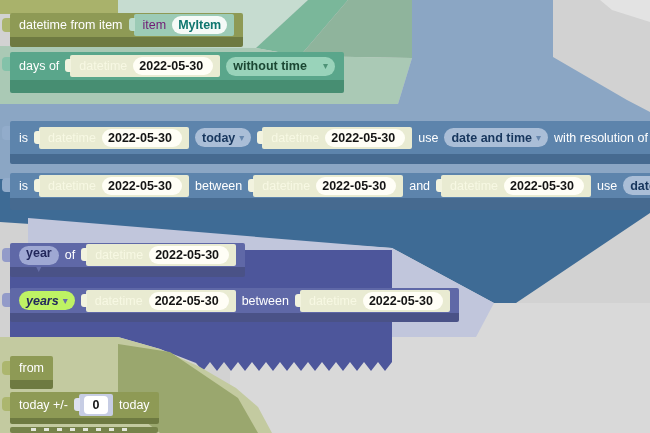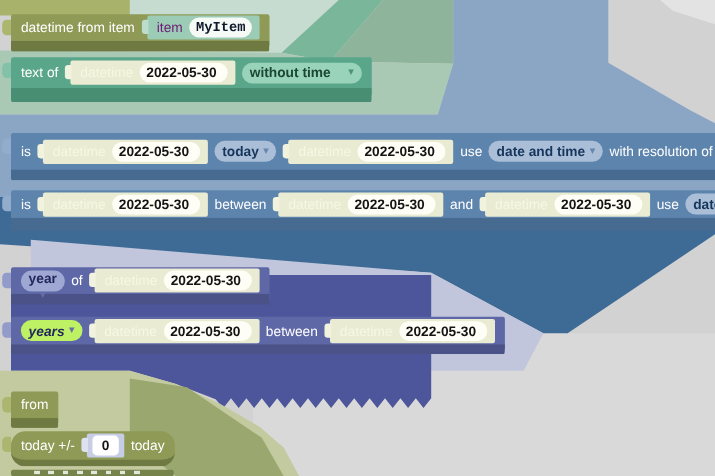--- a/index.html
+++ b/index.html
@@ -45,26 +45,26 @@
     <polygon points="0,337 118,337 160,349 200,367 236,388 258,407 272,433 0,433" fill="#c3caa0"></polygon>
     <polygon points="118,344 170,352 238,398 258,433 160,433 118,400" fill="#9aa76e"></polygon>
   </svg>
   <div id="blocks-layer">
       <div class="block" style="left: 10px; top: 13px; height: 24px; background: rgb(142, 154, 85); color: rgb(255, 255, 255); border-bottom: 10px solid rgb(110, 122, 65);">
         <div class="outtab" style="background: rgb(172, 182, 110);"></div>
         <span class="lbl">datetime from item</span>
         <span class="sub" style="background: rgb(156, 203, 182);">
           <span class="subtab" style="background: rgb(188, 220, 205);"></span>
           <span class="dt-label" style="color: #701a75;">item</span>
-          <span class="field" style="background: rgb(245, 250, 247); color: #0f172a; font-family: Liberation Mono, monospace;">MyItem</span>
+          <span class="field" style="background: rgb(245, 250, 247); color: #0f766e;">MyItem</span>
         </span>
       </div>
       <div class="block" style="left: 10px; top: 52px; height: 28px; background: rgb(90, 166, 139); color: rgb(255, 255, 255); border-bottom: 13px solid rgb(71, 142, 114);">
         <div class="outtab" style="background: rgb(131, 194, 169);"></div>
-        <span class="lbl">text of</span>
+        <span class="lbl">days of</span>
         <span class="sub" style="background: rgb(233, 235, 210);">
           <span class="subtab" style="background: rgb(242, 243, 223);"></span>
           <span class="dt-label" style="color: rgb(247, 248, 227);">datetime</span>
           <span class="field" style="background: rgb(255, 254, 246); color: rgb(20, 20, 20); min-width: 68px;">2022-05-30</span>
         </span>
         <span class="dd" style="background: rgb(153, 211, 186); color: rgb(27, 71, 51); gap: 16px;">
           <span>without time</span>
           <span class="dd-arrow" style="color: rgb(79, 147, 119);">▾</span>
         </span>
       </div>
@@ -145,21 +145,21 @@
         <span class="sub" style="background: rgb(233, 235, 210);">
           <span class="subtab" style="background: rgb(242, 243, 223);"></span>
           <span class="dt-label" style="color: rgb(247, 248, 227);">datetime</span>
           <span class="field" style="background: rgb(255, 254, 246); color: rgb(20, 20, 20); min-width: 68px;">2022-05-30</span>
         </span>
       </div>
       <div class="block" style="left: 10px; top: 356px; height: 24px; background: rgb(142, 154, 85); color: rgb(255, 255, 255); border-bottom: 9px solid rgb(110, 122, 65);">
         <div class="outtab" style="background: rgb(172, 182, 110);"></div>
         <span class="lbl">from</span>
       </div>
-      <div class="block" style="left: 10px; top: 392px; height: 26px; background: rgb(142, 154, 85); color: rgb(255, 255, 255); border-bottom: 6px solid rgb(110, 122, 65); border-radius: 13px;">
+      <div class="block" style="left: 10px; top: 392px; height: 26px; background: rgb(142, 154, 85); color: rgb(255, 255, 255); border-bottom: 6px solid rgb(110, 122, 65);">
         <div class="outtab" style="background: rgb(172, 182, 110);"></div>
         <span class="lbl">today +/-</span>
         <span class="sub" style="background: rgb(199, 205, 228); padding: 0px 5px;">
           <span class="subtab" style="background: rgb(221, 225, 240);"></span>
           <span class="field" style="background: rgb(255, 255, 255); color: rgb(20, 20, 20); border-radius: 4px; min-width: 12px; justify-content: center;">0</span>
         </span>
         <span class="lbl">today</span>
       </div>
       <div class="block" style="left: 10px; top: 427px; height: 6px; background: rgb(118, 131, 74); color: rgb(255, 255, 255); width: 130px; align-items: flex-start;">
         <span class="partial-marks"></span>

